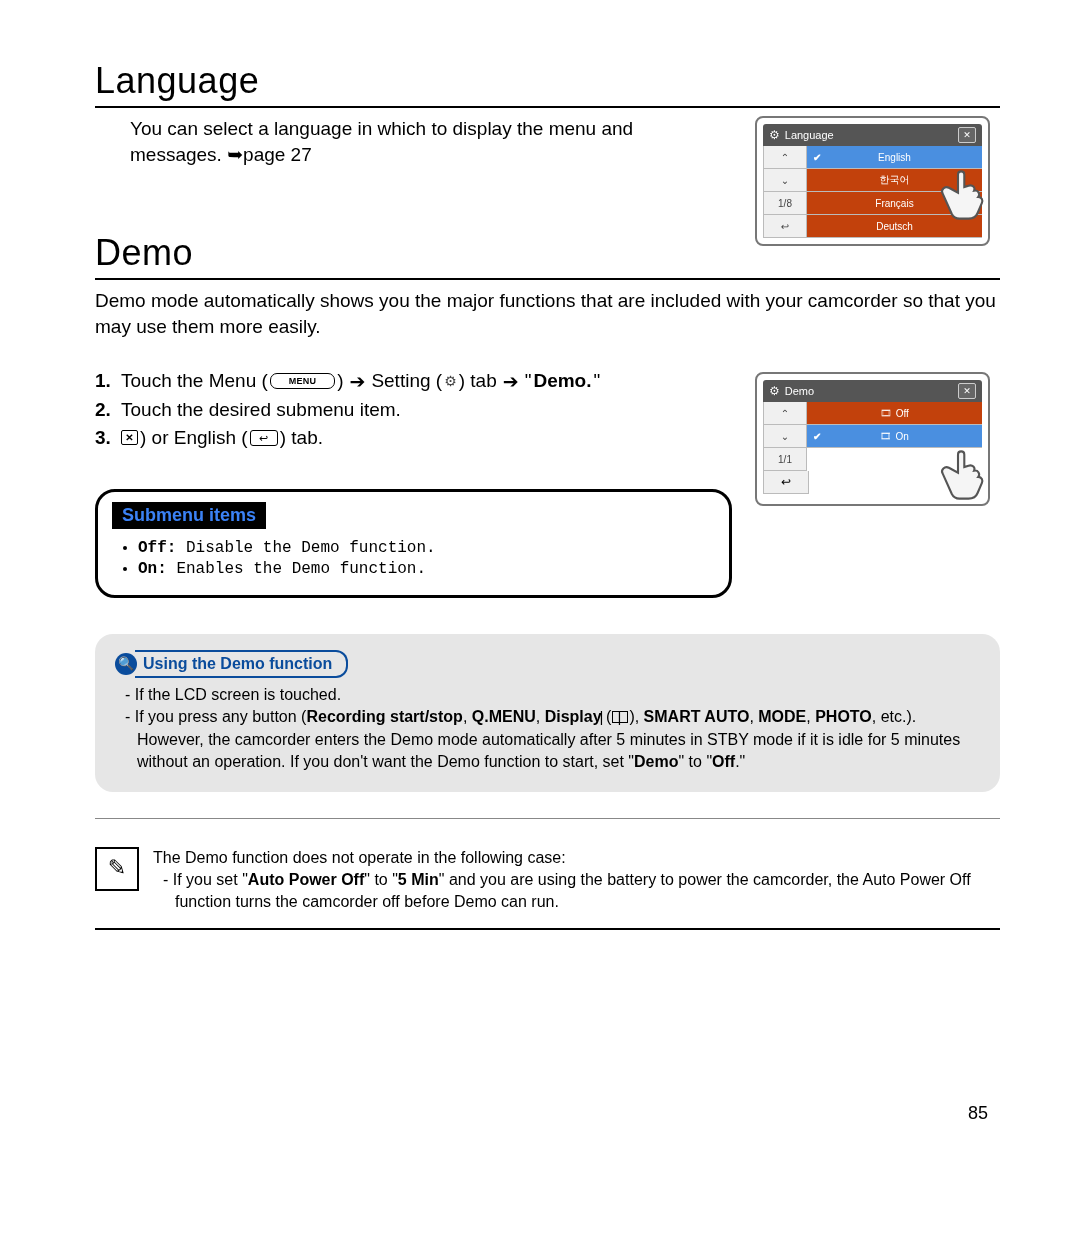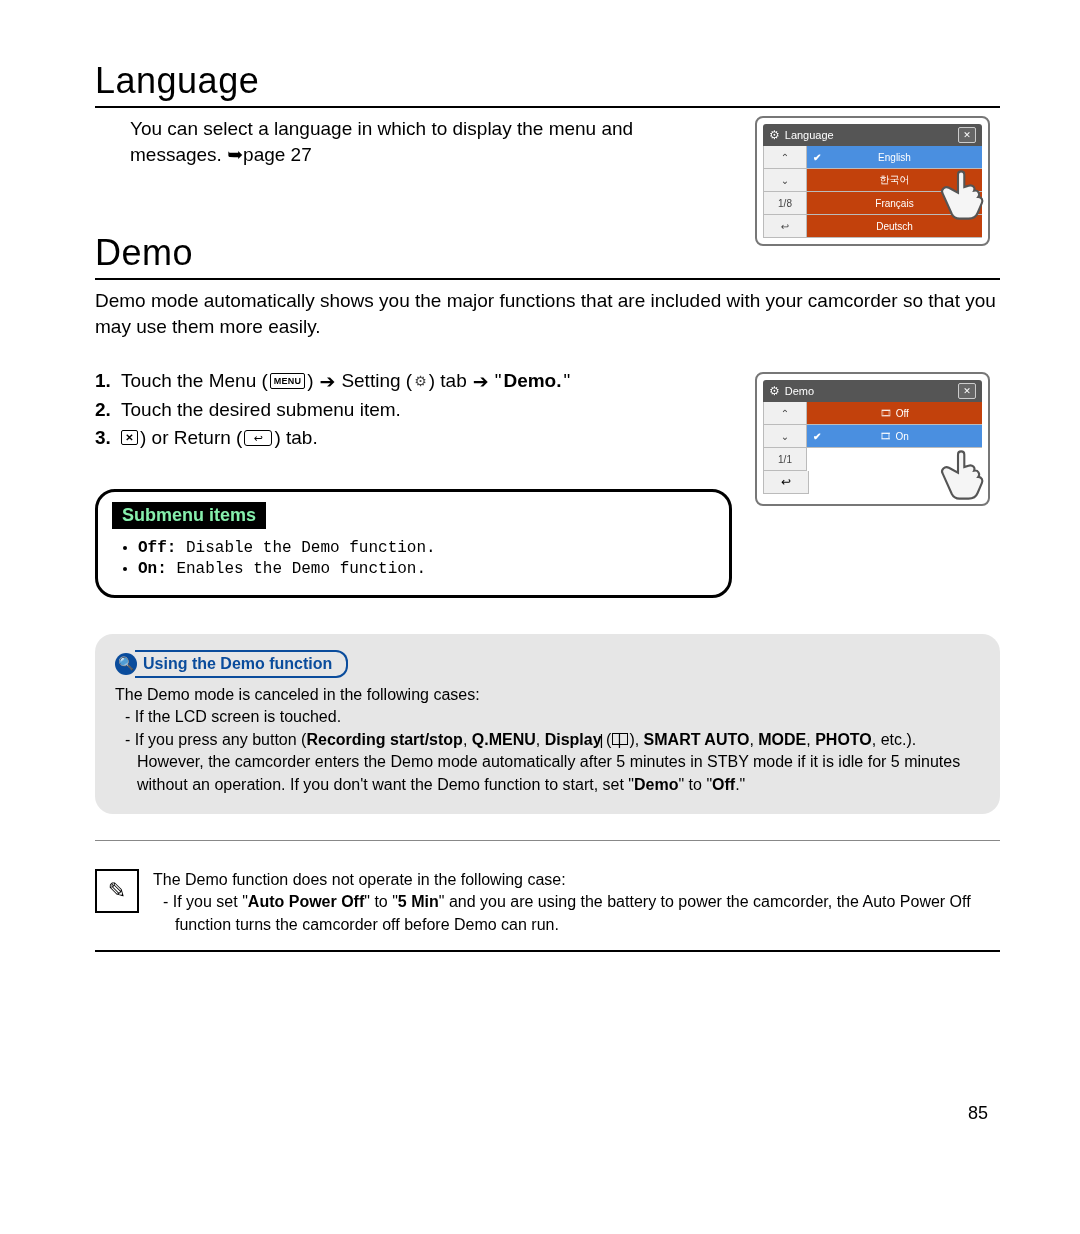--- a/index.html
+++ b/index.html
@@ -33,22 +33,22 @@
   .step-txt { display: flex; align-items: center; flex-wrap: wrap; gap: 4px 2px; }
   .arrow-sep { margin: 0 4px; }
 
   .inline-icon {
     display: inline-flex;
     align-items: center;
     justify-content: center;
     font-size: 11px;
   }
   .micro-menu {
-    border: 1px solid #000; border-radius: 2px;
-    padding: 0 3px; font-size: 9px; font-weight: 700;
+    border: 1px solid #000; border-radius: 7px;
+    padding: 0 18px; font-size: 9px; font-weight: 700;
     letter-spacing: .2px; height: 14px; line-height: 14px;
   }
   .gear { font-size: 14px; color: #444; }
   .xbox {
     border: 1px solid #000; border-radius: 2px;
     width: 15px; height: 13px; font-size: 10px; line-height: 13px; text-align: center;
     font-weight: 700;
   }
   .ret-arrow-box {
     border: 1px solid #000; border-radius: 3px;
@@ -65,21 +65,21 @@
   .submenu-box {
     border: 3px solid #000;
     border-radius: 20px;
     width: 595px;
     padding: 14px 18px 14px 18px;
     margin-top: 40px;
     position: relative;
   }
   .submenu-title {
     display: inline-block;
-    background: #000; color: #86efac;
+    background: #000; color: #3b82f6;
     font-size: 18px; font-weight: 600;
     padding: 3px 10px;
     margin: -4px 16px 6px -4px;
   }
   .submenu-box ul { margin: 4px 0 0 4px; padding-left: 18px; font-size: 16px; }
   .submenu-box li { margin: 3px 0; font-family: Liberation Mono, monospace; }
 
   
   .grey-callout {
     background: #e6e6e6;
@@ -252,21 +252,21 @@
       </span>
     </div>
     <div class="step-row">
       <span class="step-num">2.</span>
       <span class="step-txt">Touch the desired submenu item.</span>
     </div>
     <div class="step-row">
       <span class="step-num">3.</span>
       <span class="step-txt">
         <span class="inline-icon xbox">✕</span>
-        <span>) or Return (</span>
+        <span>) or English (</span>
         <span class="inline-icon ret-arrow-box">↩</span>
         <span>) tab.</span>
       </span>
     </div>
   </div>
 
   <div class="lcd lcd-demo">
     <div class="lcd-header">
       <span class="ttl">
           <span class="g">⚙</span>
@@ -307,21 +307,20 @@
       <li><span class="bold">Off:</span><span> Disable the Demo function.</span></li>
       <li><span class="bold">On:</span><span> Enables the Demo function.</span></li>
     </ul>
   </div>
 
   <div class="grey-callout">
     <div class="pill-title">
       <span class="mag">🔍</span>
       <span class="lbl">Using the Demo function</span>
     </div>
-    <div>The Demo mode is canceled in the following cases:</div>
     <div class="indent">-  If the LCD screen is touched.</div>
     <div class="indent">
       <span>-  If you press any button (</span><span class="bold">Recording start/stop</span><span>, </span><span class="bold">Q.MENU</span><span>, </span><span class="bold">Display</span><span> (</span><span class="display-icon">|<span class="screen"></span>|</span><span>), </span><span class="bold">SMART AUTO</span><span>, </span><span class="bold">MODE</span><span>, </span><span class="bold">PHOTO</span><span>, etc.). However, the camcorder enters the Demo mode automatically after 5 minutes in STBY mode if it is idle for 5 minutes without an operation. If you don't want the Demo function to start, set "</span><span class="bold">Demo</span><span>" to "</span><span class="bold">Off</span><span>."</span>
     </div>
   </div>
 
   <hr class="hr-thin" style="margin:26px 0 0 0">
   <div class="note-row">
     <div class="pencil-icon">✎</div>
     <div>

